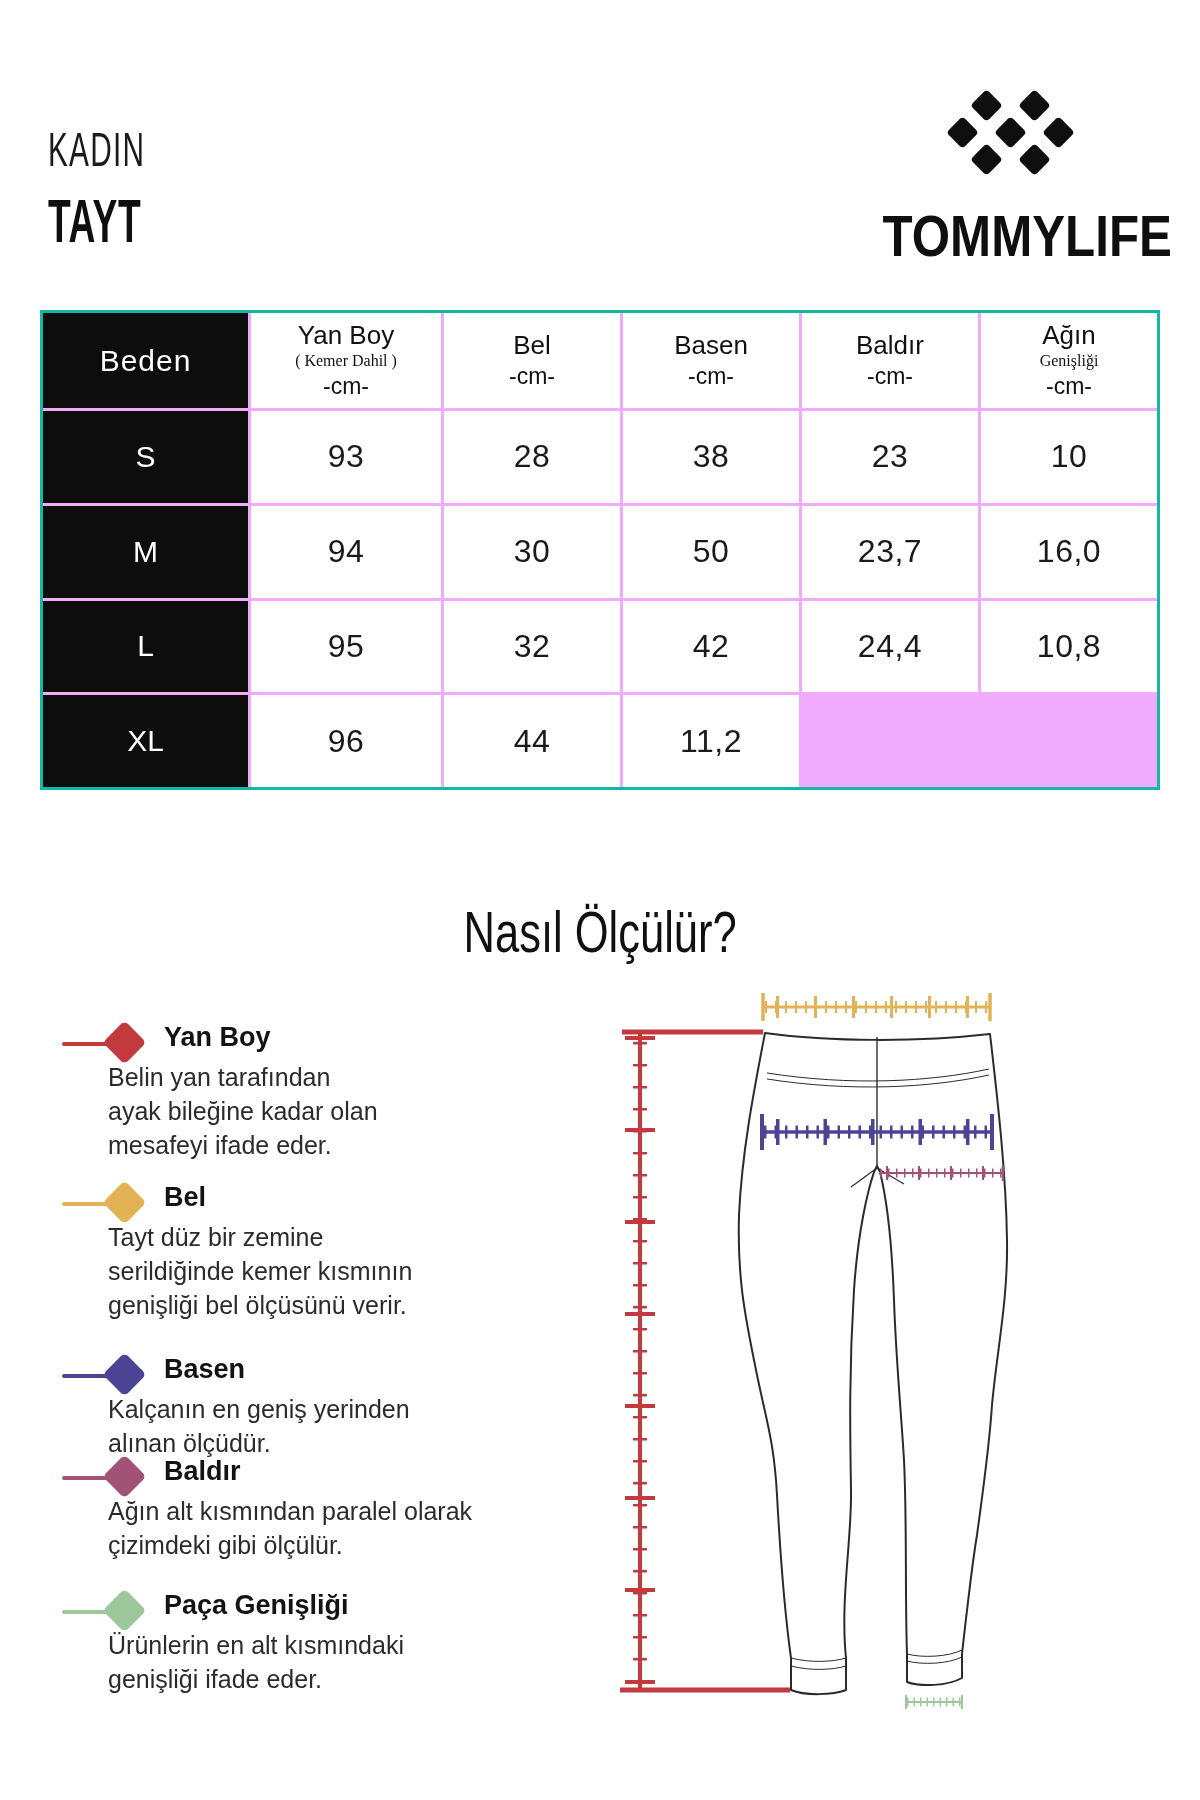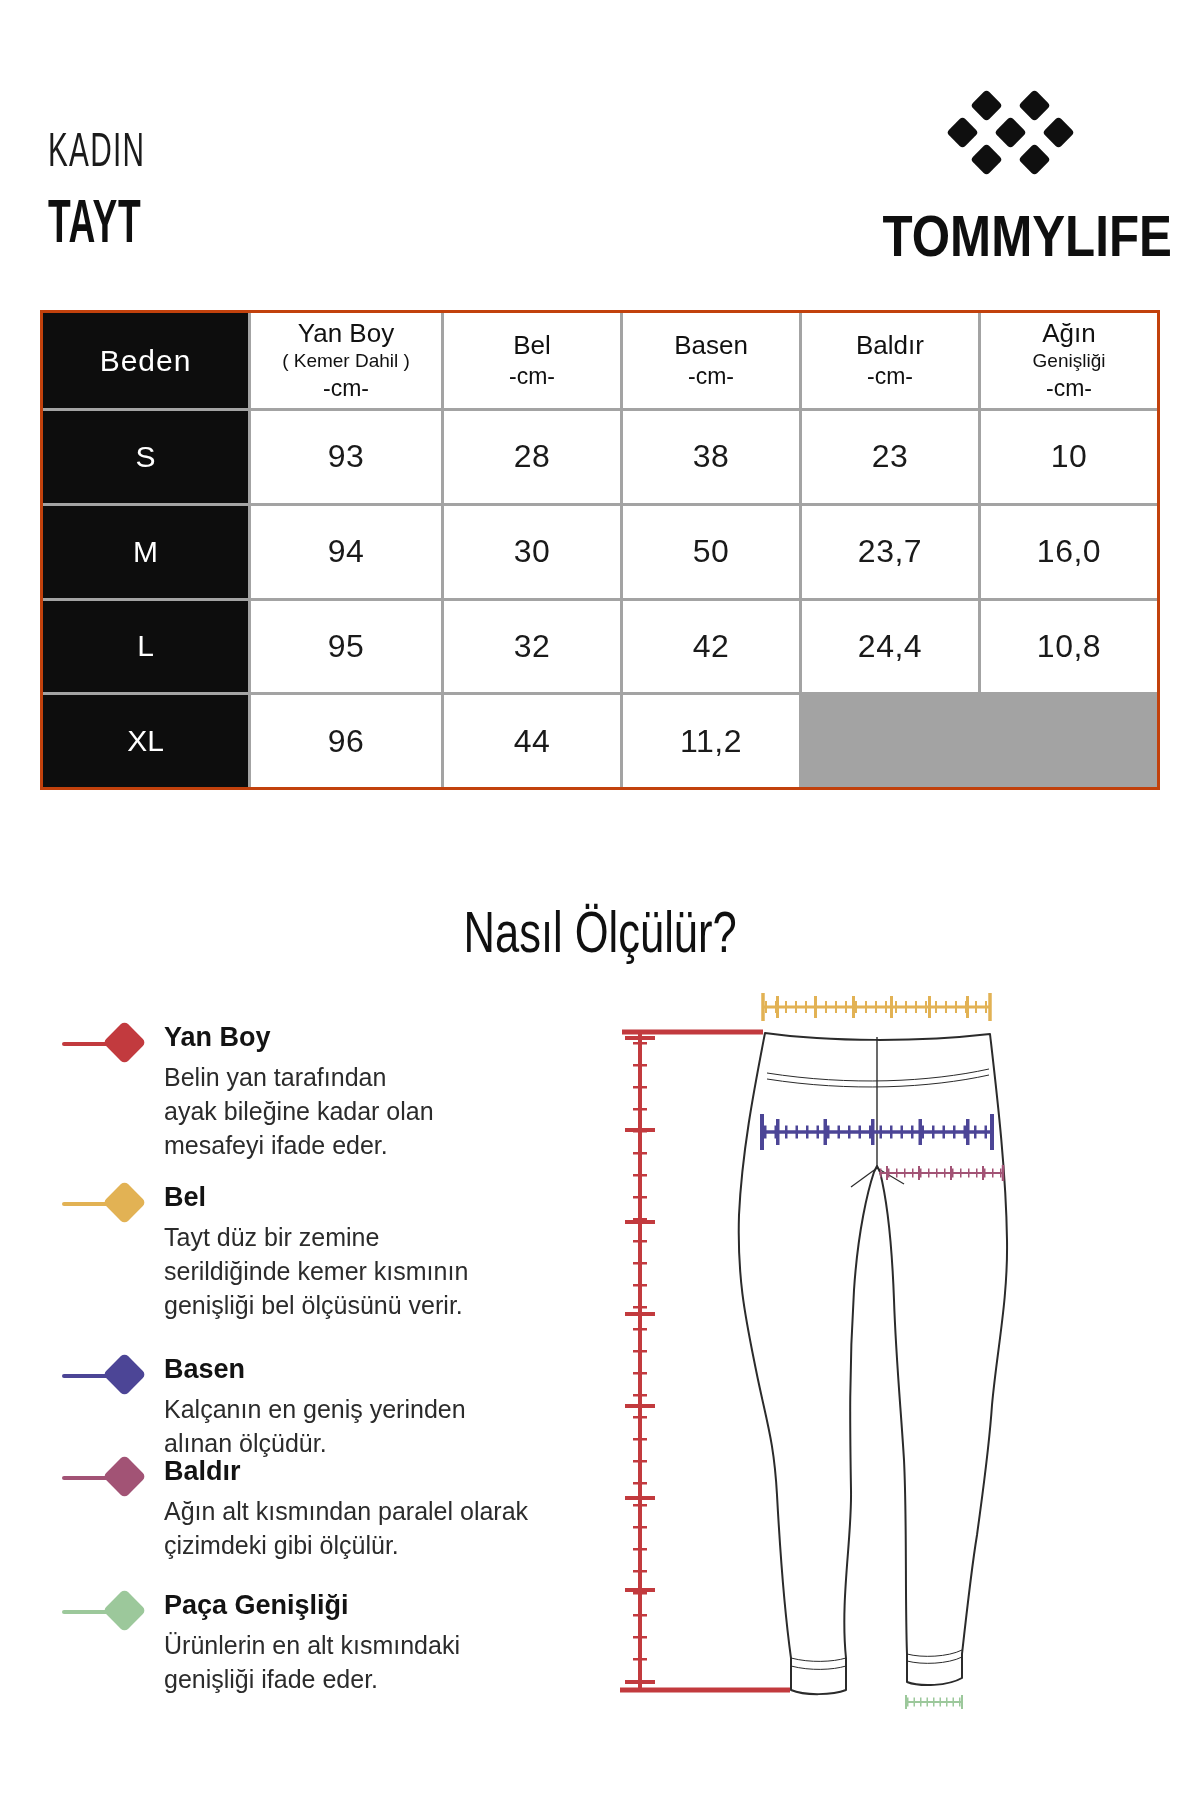--- a/index.html
+++ b/index.html
@@ -16,44 +16,44 @@
 
   .brand-block { position:absolute; left:860px; top:86px; width:300px; text-align:center; }
   .diamond-cluster { position:relative; width:136px; height:94px; margin:0 auto; }
   .diamond-cluster .dm { position:absolute; width:23px; height:23px; background:#0f0f0f;
                          border-radius:4px; transform:rotate(45deg); }
   .brand-name { margin-top:22px; font-size:58px; font-weight:bold; letter-spacing:0px;
                 transform:scaleX(0.85); transform-origin:center; color:#0f0f0f; white-space:nowrap; }
 
   
   .size-table { position:absolute; left:40px; top:310px; width:1120px; height:480px;
-                background:#a3a3a3; border:3px solid #c2410c;
+                background:#f0abfc; border:3px solid #14b8a6;
                 display:grid; grid-template-columns:205px 190px 1fr 1fr 1fr 1fr;
                 grid-template-rows:95px repeat(4,1fr); gap:3px; }
   .size-table > div { background:#ffffff; display:flex; flex-direction:column;
                       align-items:center; justify-content:center; text-align:center; }
   .size-table .dark { background:#0d0d0d; color:#ffffff; }
   .corner-cell { font-size:30px; letter-spacing:1px; }
   .col-title { font-size:26px; line-height:1.25; color:#111; }
-  .col-sub   { font-size:19px; line-height:1.3; color:#111; }
+  .col-sub   { font-size:16px; line-height:1.3; color:#111;font-family:Liberation Serif, serif; }
   .col-unit  { font-size:23px; line-height:1.3; color:#111; }
   .size-cell { font-size:30px; }
   .value-cell{ font-size:32px; letter-spacing:0.5px; color:#1a1a1a; }
 
   
   .htm-title { position:absolute; left:20px; top:898px; width:1160px; text-align:center; }
   .htm-title span { display:inline-block; font-size:58px; font-weight:normal; color:#101010;
                     transform:scaleX(0.75); transform-origin:center; }
 
   .legend-item { position:absolute; left:62px; width:470px; }
   .marker-line { position:absolute; left:0; top:20px; width:56px; height:4px; border-radius:2px; }
   .marker-diamond { position:absolute; left:47px; top:5px; width:31px; height:31px;
                     border-radius:5px; transform:rotate(45deg); }
   .legend-name { margin-left:102px; font-size:27px; font-weight:bold; color:#131313; }
-  .legend-desc { margin-left:102px; margin-top:7px; font-size:25px; line-height:34px;
+  .legend-desc { margin-left:46px; margin-top:7px; font-size:25px; line-height:34px;
                  color:#2b2b2b; white-space:pre-line; width:420px; }
 
   
   .diagram { position:absolute; left:600px; top:990px; width:430px; height:730px; }
 </style>
 </head>
 <body>
 
 <div class="page">
 

